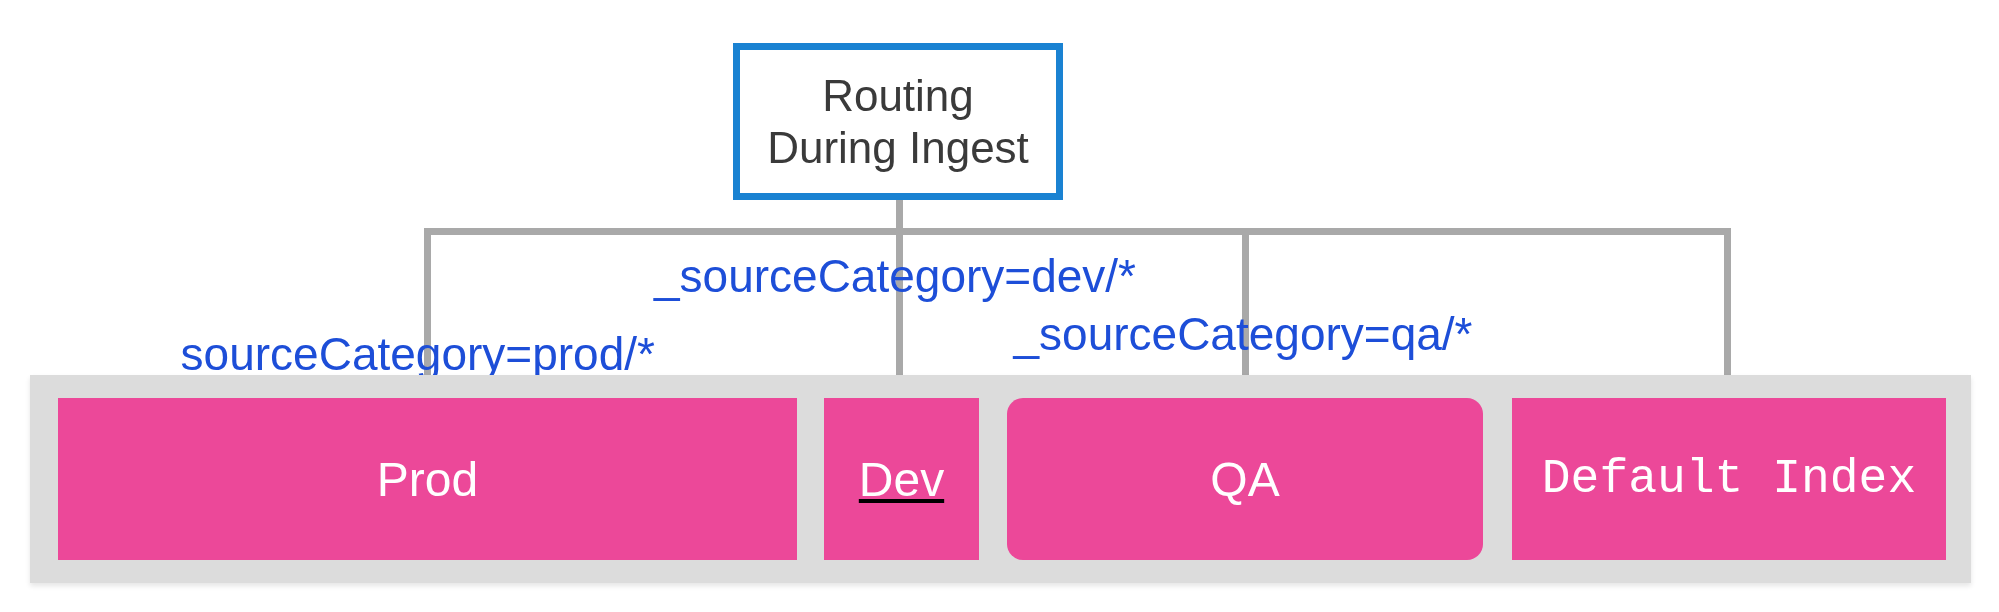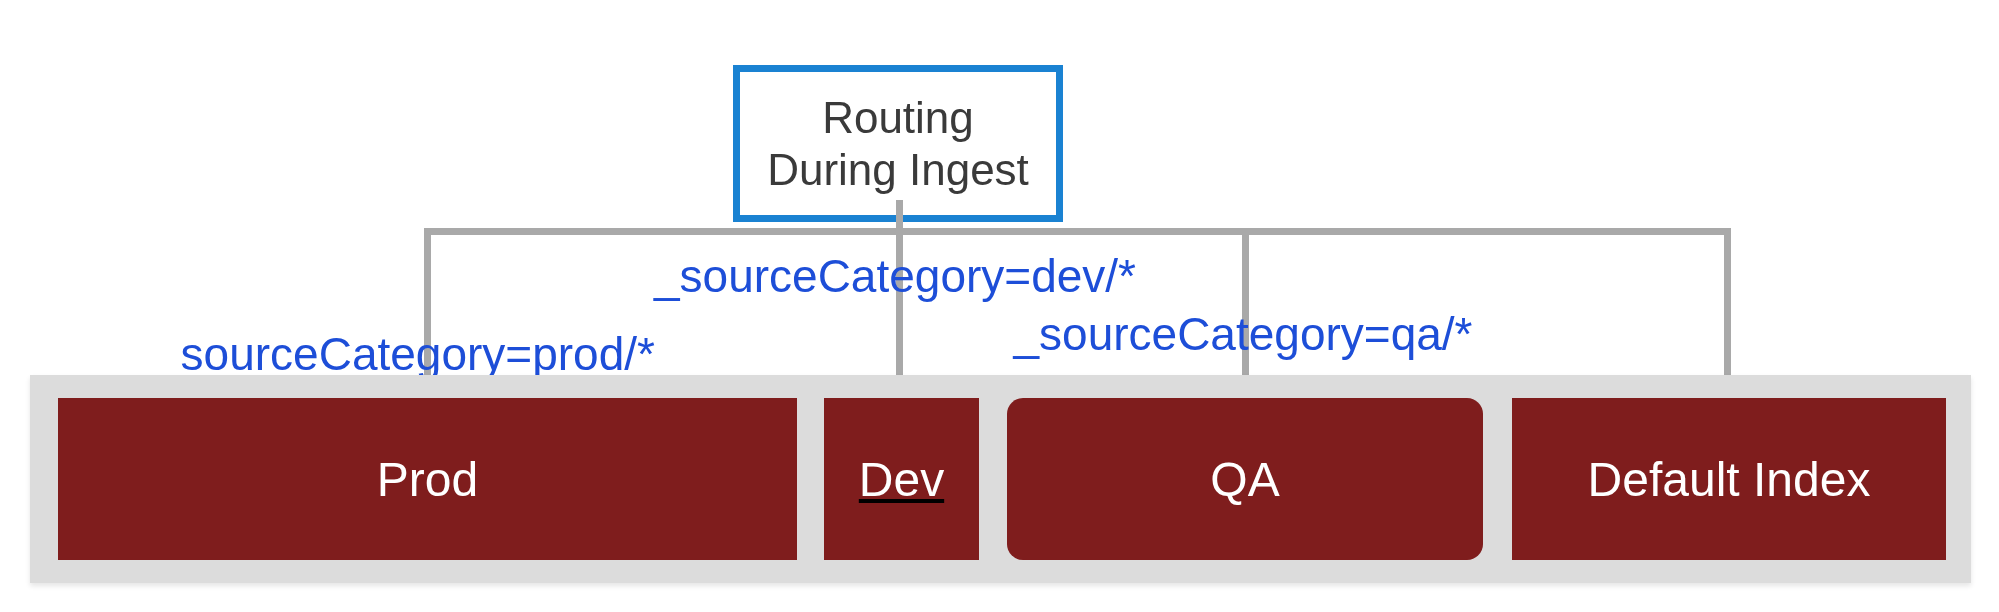--- a/index.html
+++ b/index.html
@@ -23,21 +23,20 @@
     top: 43px;
     width: 330px;
     height: 157px;
     box-sizing: border-box;
     background: #ffffff;
     border: 7px solid #1a82d2;
     display: flex;
     align-items: center;
     justify-content: center;
     text-align: center;
-    margin-top: 22px;
   }
   .root-box .root-label {
     font-size: 44px;
     line-height: 52px;
     color: #3a3a3a;
     white-space: pre-line;
   }
 
   
   .line {
@@ -74,35 +73,35 @@
     height: 208px;
     background: #dcdcdc;
     box-shadow: 0 3px 5px rgba(0,0,0,0.10);
   }
 
   
   .index-box {
     position: absolute;
     top: 398px;
     height: 162px;
-    background: #7f1d1d;
+    background: #ec4899;
     display: flex;
     align-items: center;
     justify-content: center;
   }
   .index-box .index-label {
     font-size: 48px;
     font-weight: 300;
     color: #ffffff;
     white-space: nowrap;
   }
   .index-box.prod    { left: 58px;   width: 739px; }
   .index-box.dev     { left: 824px;  width: 155px; text-decoration: underline; }
   .index-box.qa      { left: 1007px; width: 476px; border-radius: 16px; }
-  .index-box.default { left: 1512px; width: 434px; }
+  .index-box.default { left: 1512px; width: 434px; font-family: Liberation Mono, monospace; }
 
   
   #stub-center   { left: 896px;  top: 200px; height: 181px; }
   #line-horiz    { left: 424px;  top: 228px; width: 1307px; }
   #branch-prod   { left: 424px;  top: 228px; height: 153px; }
   #branch-qa     { left: 1242px; top: 228px; height: 153px; }
   #branch-def    { left: 1724px; top: 228px; height: 153px; }
   #arrow-prod    { left: 414px;  top: 379px; }
   #arrow-dev     { left: 886px;  top: 379px; }
   #arrow-qa      { left: 1232px; top: 379px; }

